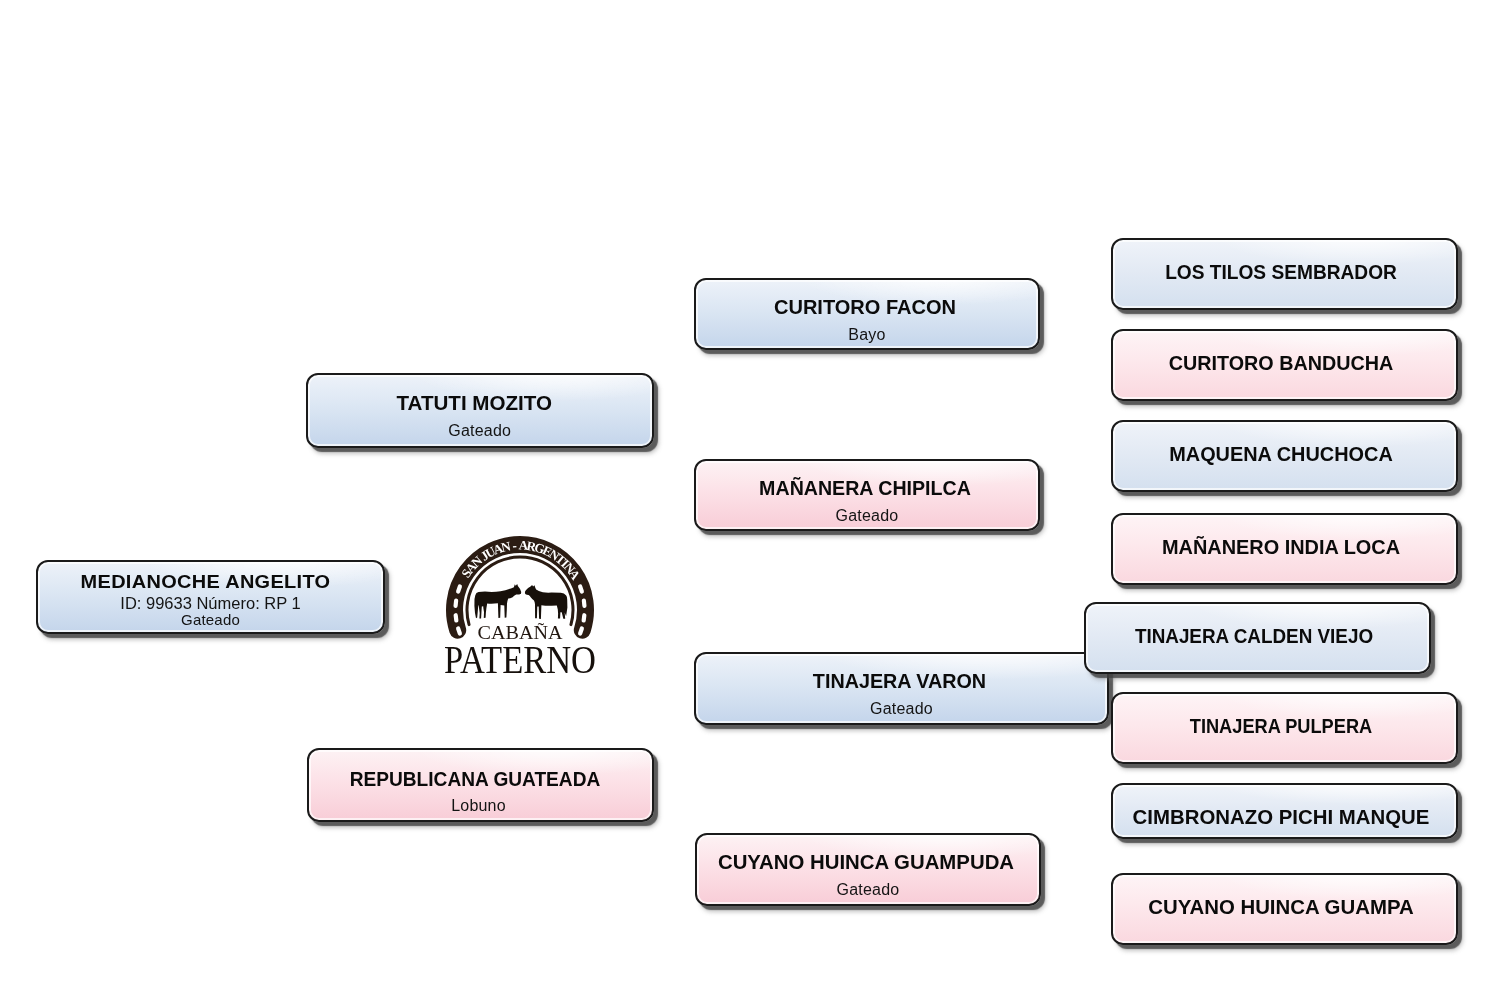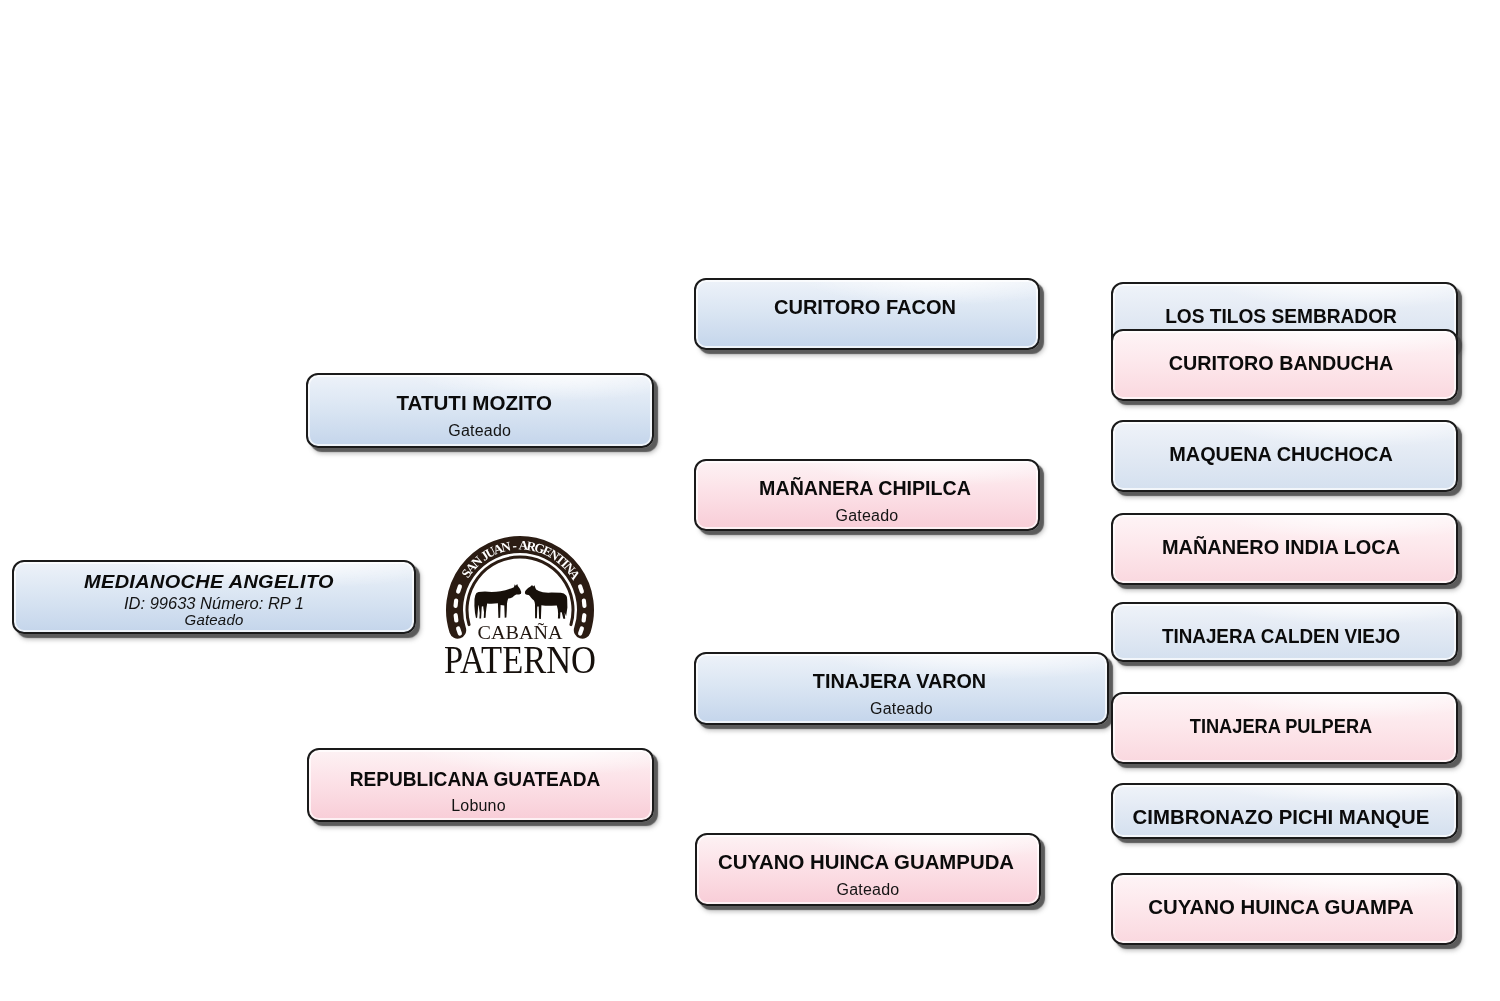--- a/index.html
+++ b/index.html
@@ -19,64 +19,65 @@
   radial-gradient(ellipse 60% 60% at 72% -5%, rgba(255,255,255,.9), rgba(255,255,255,0) 70%),
   linear-gradient(180deg,#fef4f6 0%,#fde8ec 45%,#fad8df 100%);}
 .t{position:absolute;left:0;right:0;text-align:center;font-weight:bold;color:#0b0b0b;
   font-size:21px;line-height:24px;white-space:nowrap;transform-origin:50% 50%;}
 .s{position:absolute;left:0;right:0;text-align:center;color:#141414;
   font-size:16px;line-height:18px;white-space:nowrap;letter-spacing:.2px;}
 </style>
 </head>
 <body>
 
-<div class="box blu" style="left:12px;top:559.5px;width:404px;height:74.5px;font-style:italic;">
+<div class="box blu" style="left:36px;top:559.5px;width:349px;height:74.5px;">
   <span class="t" style="top:9.5px;left:-10px;font-size:19px;line-height:22px;transform:scaleX(1.05);letter-spacing:.3px;">MEDIANOCHE ANGELITO</span>
   <span class="s" style="top:33.5px;font-size:16.5px;line-height:17px;letter-spacing:0;">ID: 99633 Número: RP 1</span>
   <span class="s" style="top:50px;font-size:15px;line-height:16px;">Gateado</span>
 </div>
 
 <div class="box blu" style="left:306px;top:372.5px;width:347.5px;height:75.5px;">
   <span class="t" style="top:16.5px;left:-11px;transform:scaleX(0.98);">TATUTI MOZITO</span>
   <span class="s" style="top:47px;">Gateado</span>
 </div>
 <div class="box pnk" style="left:307px;top:748px;width:347px;height:74px;">
   <span class="t" style="top:16.5px;left:-11px;transform:scaleX(0.91);">REPUBLICANA GUATEADA</span>
   <span class="s" style="top:47px;left:-4px;">Lobuno</span>
 </div>
 
 <div class="box blu" style="left:694px;top:277.5px;width:346px;height:72.5px;padding-left:48px;">
   <span class="t" style="top:15.5px;left:-4px;transform:scaleX(0.953);">CURITORO FACON</span>
+  <span class="s" style="top:46px;">Bayo</span>
 </div>
 <div class="box pnk" style="left:694px;top:458.5px;width:346px;height:72px;">
   <span class="t" style="top:15.5px;left:-4px;transform:scaleX(0.934);">MAÑANERA CHIPILCA</span>
   <span class="s" style="top:46px;">Gateado</span>
 </div>
 <div class="box blu" style="left:694px;top:651.5px;width:415px;height:73px;">
   <span class="t" style="top:15.5px;left:-4px;transform:scaleX(0.94);">TINAJERA VARON</span>
   <span class="s" style="top:46px;">Gateado</span>
 </div>
 <div class="box pnk" style="left:695px;top:832.5px;width:346px;height:73px;padding-left:43px;">
   <span class="t" style="top:15.5px;left:-4px;transform:scaleX(0.97);">CUYANO HUINCA GUAMPUDA</span>
   <span class="s" style="top:46px;">Gateado</span>
 </div>
 
-<div class="box blu2" style="left:1111px;top:238px;width:347px;height:72px;margin-top:44px;">
+<div class="box blu2" style="left:1111px;top:238px;width:347px;height:72px;">
   <span class="t" style="top:20px;left:-7px;transform:scaleX(0.911);">LOS TILOS SEMBRADOR</span>
 </div>
 <div class="box pnk2" style="left:1111px;top:329px;width:347px;height:72px;">
   <span class="t" style="top:20px;left:-7px;transform:scaleX(0.94);">CURITORO BANDUCHA</span>
 </div>
 <div class="box blu2" style="left:1111px;top:420px;width:347px;height:72px;padding-left:36px;">
   <span class="t" style="top:20px;left:-7px;transform:scaleX(0.947);">MAQUENA CHUCHOCA</span>
 </div>
 <div class="box pnk2" style="left:1111px;top:513px;width:347px;height:72px;">
   <span class="t" style="top:20px;left:-7px;transform:scaleX(0.948);">MAÑANERO INDIA LOCA</span>
 </div>
-<div class="box blu2" style="left:1111px;top:601.8px;width:347px;height:60px;">
+<div class="box blu2" style="left:1084px;top:601.8px;width:347px;height:72px;">
   <span class="t" style="top:20px;left:-7px;transform:scaleX(0.898);">TINAJERA CALDEN VIEJO</span>
 </div>
 <div class="box pnk2" style="left:1111px;top:692.3px;width:347px;height:72px;">
   <span class="t" style="top:20px;left:-7px;transform:scaleX(0.867);">TINAJERA PULPERA</span>
 </div>
 <div class="box blu2" style="left:1111px;top:782.6px;width:347px;height:56px;">
   <span class="t" style="top:20px;left:-7px;transform:scaleX(0.971);">CIMBRONAZO PICHI MANQUE</span>
 </div>
 <div class="box pnk2" style="left:1111px;top:872.6px;width:347px;height:72px;">
   <span class="t" style="top:20px;left:-7px;transform:scaleX(0.971);">CUYANO HUINCA GUAMPA</span>

